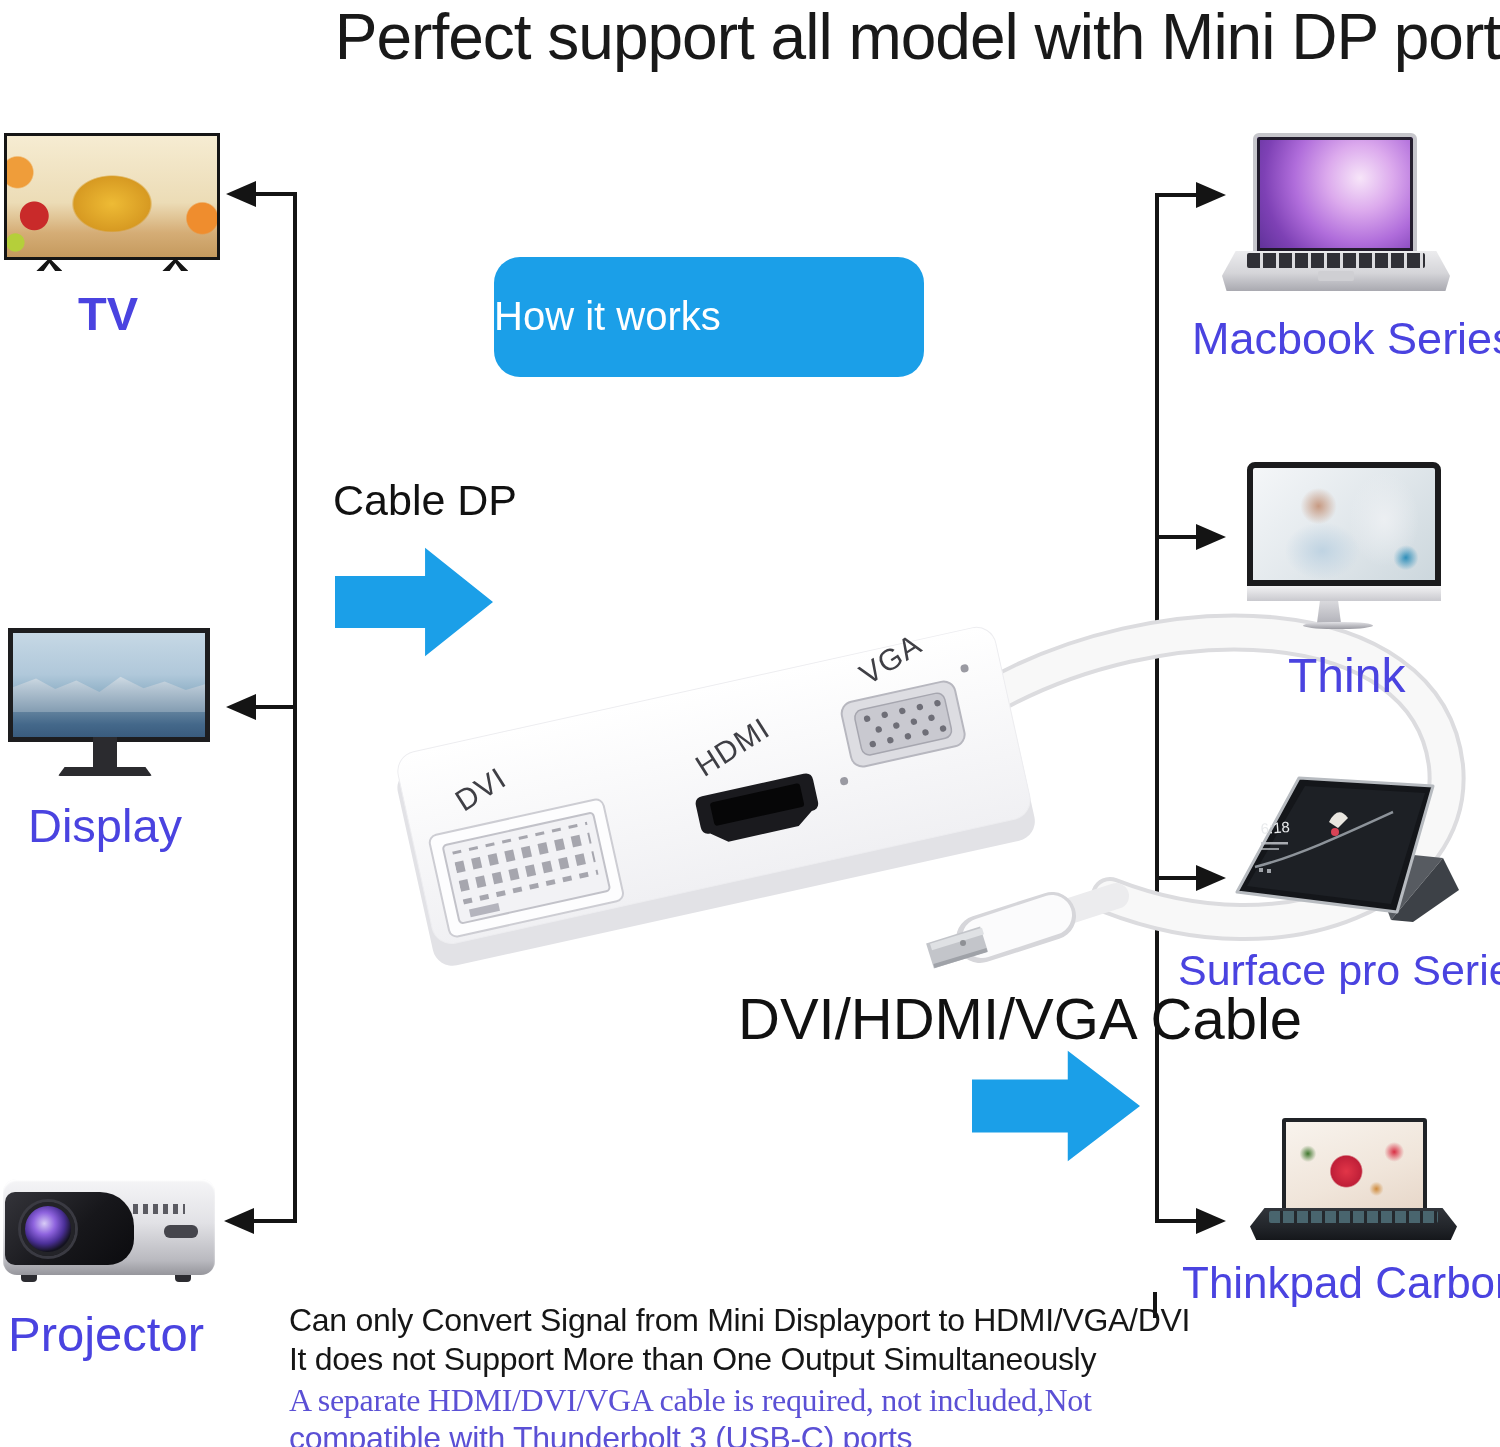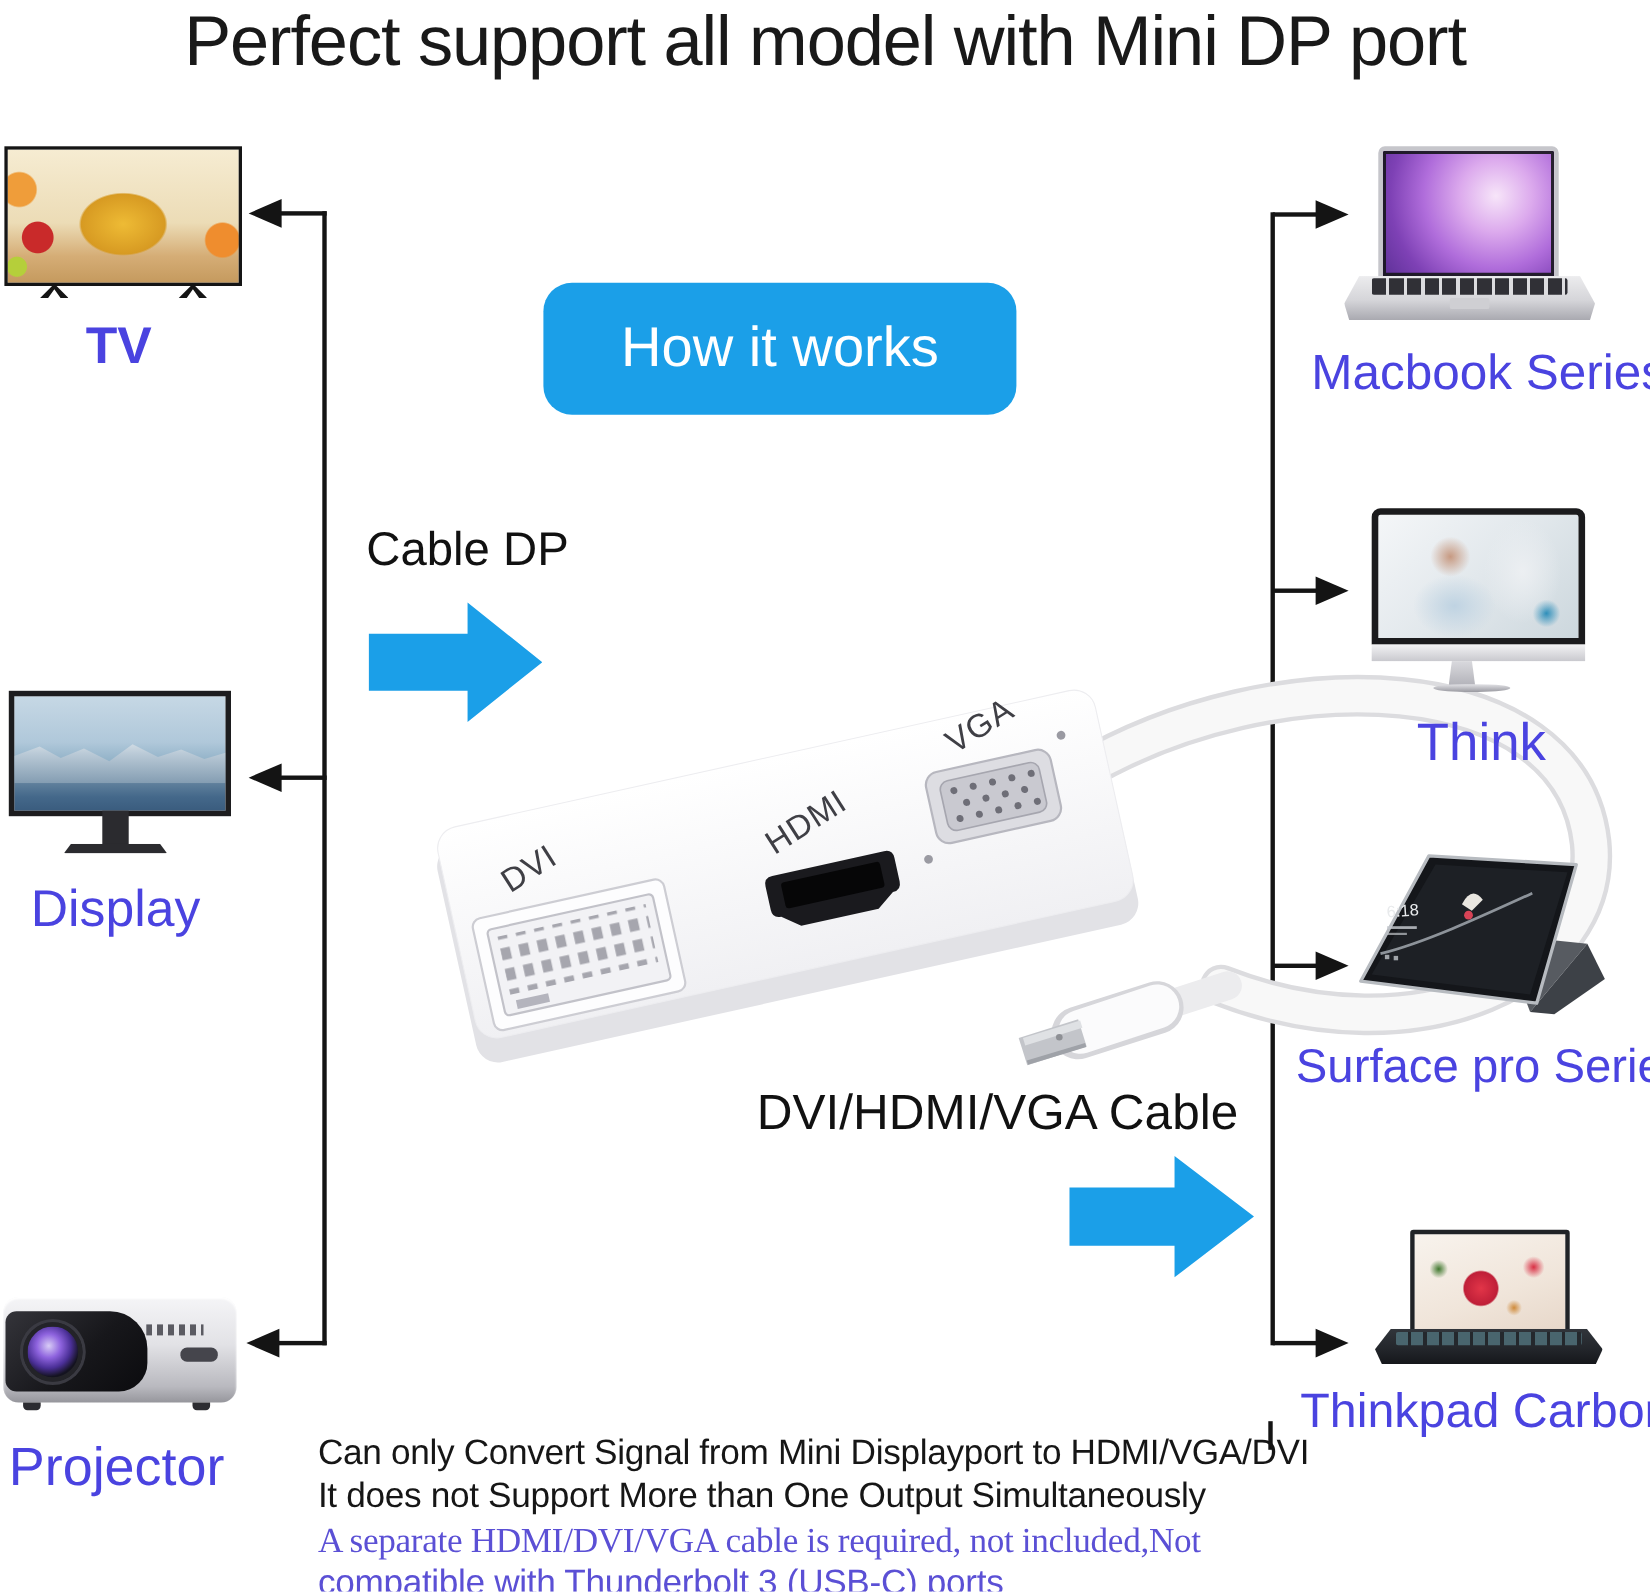--- a/index.html
+++ b/index.html
@@ -8,36 +8,36 @@
     --note:#5B50D5;
     --ink:#141414;
   }
   html,body{margin:0;padding:0;background:#fff;}
   #canvas{
     position:relative;width:1500px;height:1447px;background:#fff;overflow:hidden;
     font-family:"Liberation Sans",sans-serif;
   }
   .abs{position:absolute;}
   .page-title{
-    left:0;right:0;top:0;text-align:center;color:#191919;
+    left:0;right:0;top:0;text-align:right;color:#191919;
     font-size:64px;font-weight:500;letter-spacing:-1px;white-space:nowrap;
   }
   .page-subtitle{
     left:0;right:0;top:80px;text-align:center;color:#1a1a1a;
     font-size:40px;font-weight:400;white-space:nowrap;
   }
   .dev-label{
     color:var(--label);font-size:47px;text-align:center;white-space:nowrap;
   }
   .line{background:var(--ink);}
   .ah-left{width:0;height:0;border-top:13px solid transparent;border-bottom:13px solid transparent;border-right:30px solid var(--ink);}
   .ah-right{width:0;height:0;border-top:13px solid transparent;border-bottom:13px solid transparent;border-left:30px solid var(--ink);}
   .howit{
     left:494px;top:257px;width:430px;height:120px;border-radius:26px;
-    background:var(--accent);color:#fff;font-size:51px;text-align:center;line-height:118px;
+    background:var(--accent);color:#fff;font-size:40px;line-height:118px;
   }
   .block-arrow{
     background:var(--accent);
     clip-path:polygon(0 28%,57% 28%,57% 4%,100% 50%,57% 96%,57% 72%,0 72%);
   }
   .center-label{color:#111;font-size:44px;white-space:nowrap;}
   
   .tv-frame{
     left:4px;top:133px;width:210px;height:121px;border:3px solid #151515;
     background:
@@ -239,21 +239,21 @@
             <circle cx="506" cy="92" r="3.2"></circle>
             <circle cx="524" cy="92" r="3.2"></circle>
             <circle cx="542" cy="92" r="3.2"></circle>
         </g>
         <circle cx="434" cy="122" r="4" fill="#9a9aa2"></circle>
         <circle cx="576" cy="38" r="4" fill="#9a9aa2"></circle>
       </g>
     </g>
   </svg>
 
-  <div class="abs center-label" style="left:688px;top:985px;font-size:45px;">DVI/HDMI/VGA Cable</div>
+  <div class="abs center-label" style="left:738px;top:985px;font-size:58px;">DVI/HDMI/VGA Cable</div>
   <div class="abs block-arrow" style="left:972px;top:1046px;width:168px;height:120px;"></div>
 
   <div class="abs mb-screen"></div>
   <div class="abs mb-base">
     <div class="mb-kb"></div>
     <div class="mb-pad"></div>
   </div>
   <div class="abs dev-label" style="left:1192px;top:313px;width:286px;font-size:45px;">Macbook Series</div>
 
   <div class="abs imac-screen"></div>

